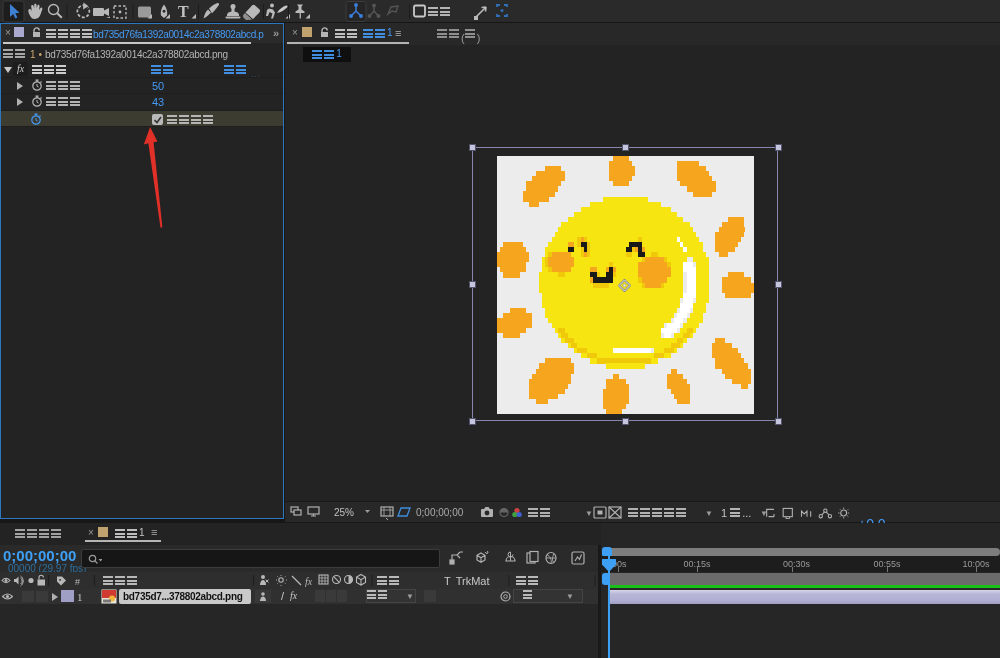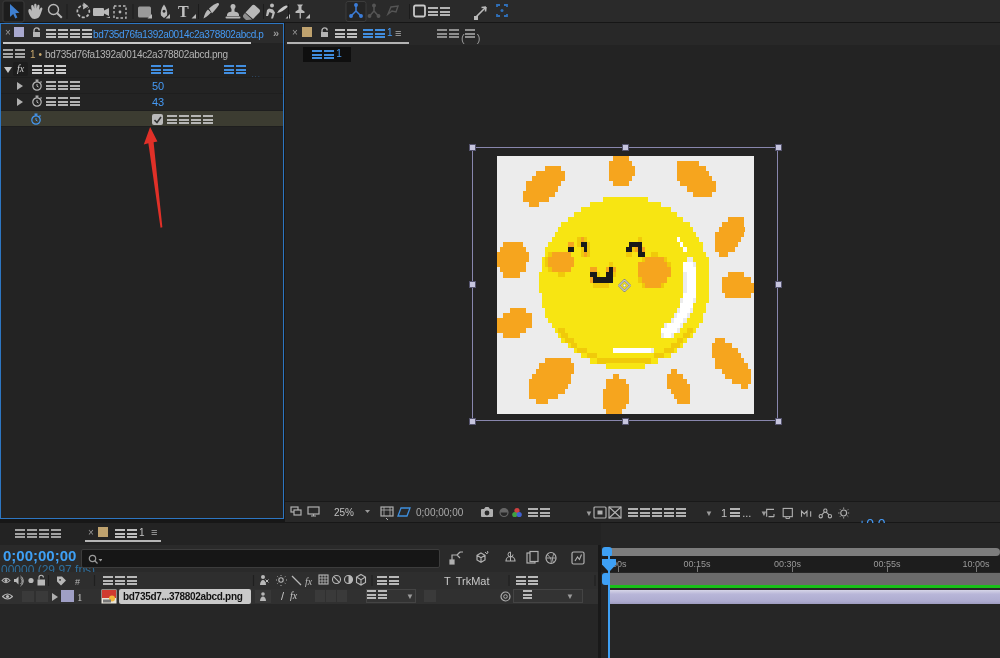--- a/index.html
+++ b/index.html
@@ -549,21 +549,21 @@
 <div class="abs" style="left:0;top:0;width:1000px;height:22px;background:#232323">
 <div class="abs" style="left:15px;top:5px"><i style="display:inline-block;width:10px;height:10px;margin-right:2px;vertical-align:top;opacity:0.9;background-image:repeating-linear-gradient(0deg,#b0b0b0 0 2px,transparent 2px 3.3px);"></i><i style="display:inline-block;width:10px;height:10px;margin-right:2px;vertical-align:top;opacity:0.9;background-image:repeating-linear-gradient(0deg,#b0b0b0 0 2px,transparent 2px 3.3px);"></i><i style="display:inline-block;width:10px;height:10px;margin-right:2px;vertical-align:top;opacity:0.9;background-image:repeating-linear-gradient(0deg,#b0b0b0 0 2px,transparent 2px 3.3px);"></i><i style="display:inline-block;width:10px;height:10px;margin-right:2px;vertical-align:top;opacity:0.9;background-image:repeating-linear-gradient(0deg,#b0b0b0 0 2px,transparent 2px 3.3px);"></i></div>
 <div class="abs dim" style="left:88px;top:4px;font-size:10px">×</div>
 <div class="abs" style="left:98px;top:4px;width:10px;height:10px;background:#bfa26e"></div>
 <div class="abs" style="left:115px;top:5px;font-size:10px;line-height:10px"><i style="display:inline-block;width:10px;height:10px;margin-right:2px;vertical-align:top;opacity:0.9;background-image:repeating-linear-gradient(0deg,#d0d0d0 0 2px,transparent 2px 3.3px);"></i><i style="display:inline-block;width:10px;height:10px;margin-right:2px;vertical-align:top;opacity:0.9;background-image:repeating-linear-gradient(0deg,#d0d0d0 0 2px,transparent 2px 3.3px);"></i><span class="tx" style="font-size:10px">1</span></div>
 <div class="abs" style="left:151px;top:3px;color:#b0b0b0;font-size:11px">≡</div>
 <div class="abs" style="left:85px;top:17px;width:76px;height:2px;background:#b5b5b5"></div>
 </div>
 <div class="abs" style="left:0;top:22px;width:601px;height:113px;background:#2a2a2a"></div>
 <div class="abs" style="left:3px;top:24px;color:#3ea0f5;font-size:15px;font-weight:bold;font-family:'Liberation Sans'">0;00;00;00</div>
-<div class="abs" style="left:1px;top:40px;color:#2e6f9d;font-size:12px">00000 (29.97 fps)</div>
+<div class="abs" style="left:8px;top:40px;color:#2e6f9d;font-size:10px">00000 (29.97 fps)</div>
 <div class="abs" style="left:81px;top:26px;width:359px;height:19px;background:#161616;border:1px solid #3c3c3c;border-radius:2px">
       <svg class="abs" style="left:6px;top:4px" width="14" height="11">
         <circle cx="4.5" cy="4.5" r="3.2" fill="none" stroke="#999" stroke-width="1.2"></circle>
         <path d="M7 7 L9.5 9.5" stroke="#999" stroke-width="1.2"></path>
         <path d="M10.5 6 l4 0 -2 2.5 z" fill="#999" transform="translate(0,-1)"></path>
       </svg>
     </div>
 <svg class="abs" style="left:448px;top:26px" width="150" height="18" viewBox="0 0 150 18">
 <g stroke="#b0b0b0" stroke-width="1.2" fill="none">
 <path d="M4 13 l0 -7 l5 0 M9 6 l3 -3 M9 6 l3 3 M12 3 l3 0"></path>
@@ -686,21 +686,21 @@
 <div class="abs" style="left:0;top:81px;width:601px;height:54px;background:#262626"></div>
 <div class="abs" style="left:598px;top:22px;width:4px;height:113px;background:#191919"></div>
 <div class="abs" style="left:601px;top:0px;width:399px;height:135px;background:#262626">
 <div class="abs" style="left:7px;top:25px;width:392px;height:8px;background:#7d7d7d;border-radius:4px"></div>
 <div class="abs" style="left:1px;top:24px;width:10px;height:10px;background:#3ea0f5;border-radius:3px"></div>
 <div class="abs" style="left:0px;top:33px;width:399px;height:16px;background:#1d1d1d"></div>
 <div class="abs dim" style="left:-1px;top:36px;width:36px;text-align:center;font-size:9px">:00s</div>
 <div class="abs" style="left:17px;top:44px;width:1px;height:5px;background:#777"></div>
 <div class="abs dim" style="left:78px;top:36px;width:36px;text-align:center;font-size:9px">00:15s</div>
 <div class="abs" style="left:96px;top:44px;width:1px;height:5px;background:#777"></div>
-<div class="abs dim" style="left:173px;top:36px;width:36px;text-align:left;font-size:9px">00:30s</div>
+<div class="abs dim" style="left:173px;top:36px;width:36px;text-align:right;font-size:9px">00:30s</div>
 <div class="abs" style="left:191px;top:44px;width:1px;height:5px;background:#777"></div>
 <div class="abs dim" style="left:268px;top:36px;width:36px;text-align:center;font-size:9px">00:55s</div>
 <div class="abs" style="left:286px;top:44px;width:1px;height:5px;background:#777"></div>
 <div class="abs dim" style="left:357px;top:36px;width:36px;text-align:center;font-size:9px">10:00s</div>
 <div class="abs" style="left:375px;top:44px;width:1px;height:5px;background:#777"></div>
 <div class="abs" style="left:7px;top:50px;width:392px;height:12px;background:#6b6b6b"></div>
 <div class="abs" style="left:1px;top:50px;width:8px;height:12px;background:#3ea0f5;border-radius:3px"></div>
 <div class="abs" style="left:7px;top:62px;width:392px;height:3px;background:#19c019"></div>
 <div class="abs" style="left:7px;top:67px;width:392px;height:14px;background:linear-gradient(#d6d5e8,#b8b6d8 30%,#aeacd0 80%,#9e9cc0)"></div>
 <div class="abs" style="left:7px;top:33px;width:1.5px;height:102px;background:#3ea0f5"></div>

